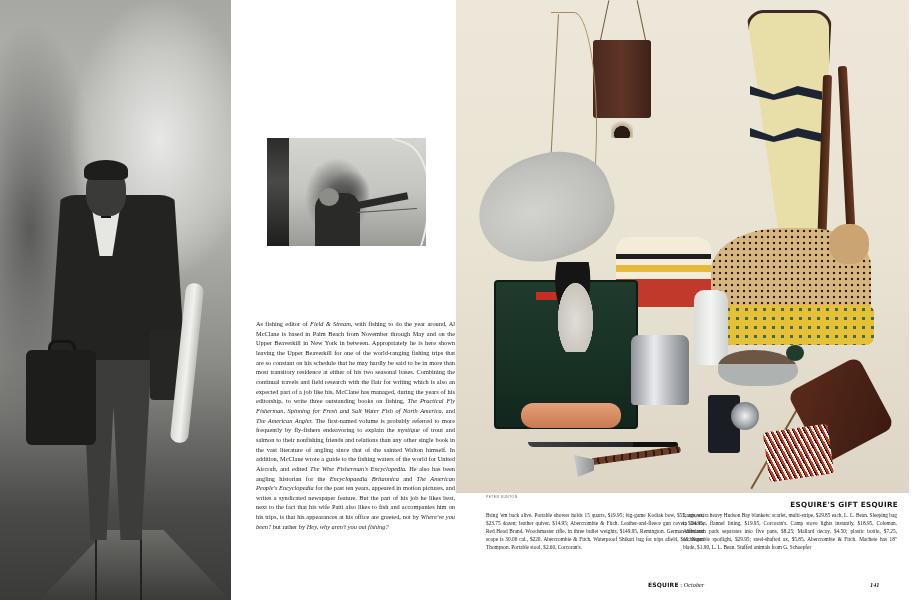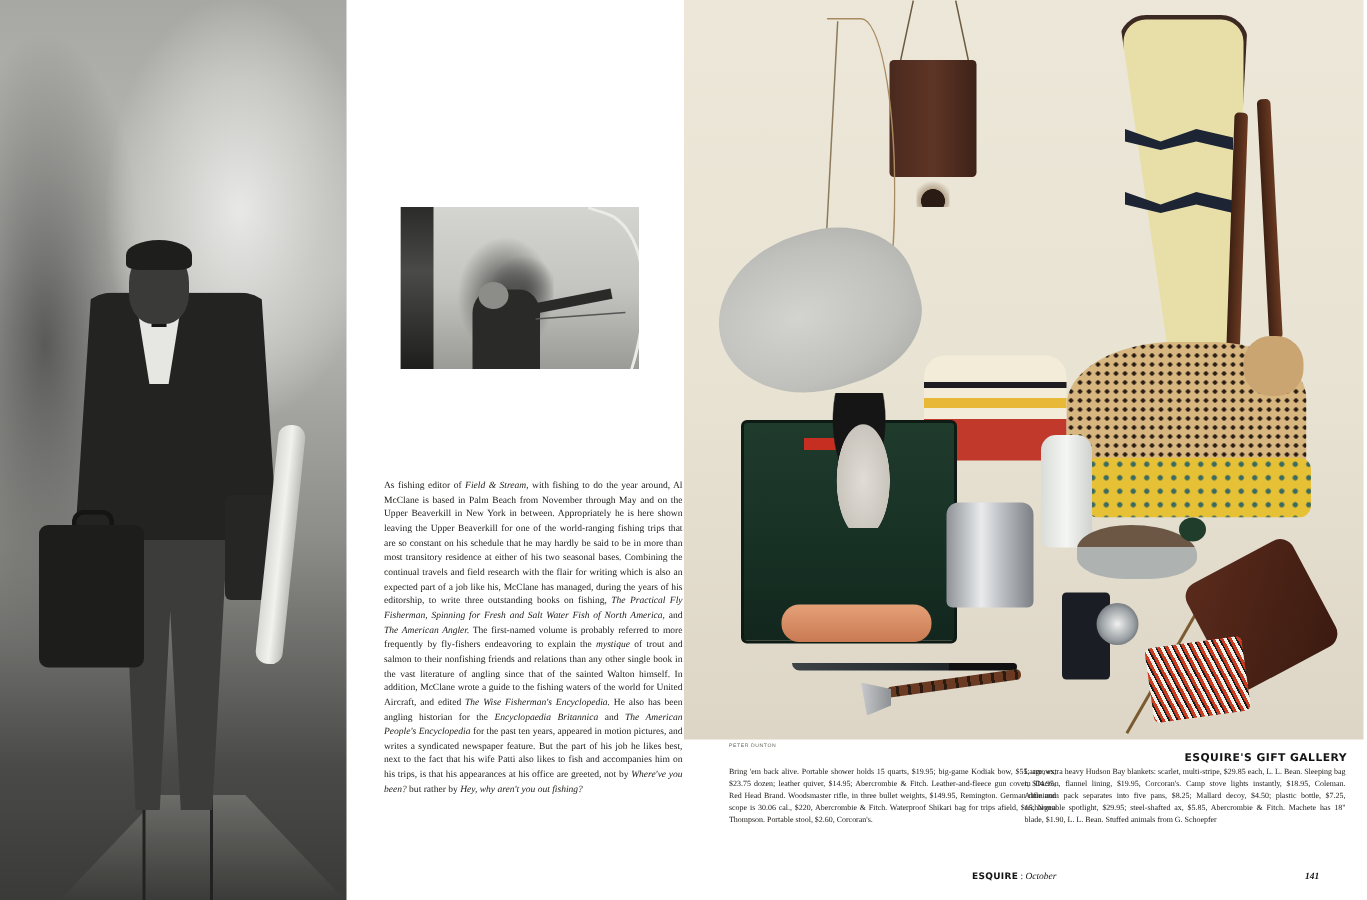--- a/index.html
+++ b/index.html
@@ -197,21 +197,21 @@
   <div class="pc quiver"></div>
   <div class="pc arrows"></div>
   <div class="pc machete"></div>
   <div class="pc axe-handle"></div>
   <div class="pc axe-head"></div>
 </div>
 
 <div class="photo-credit">Peter Dunton</div>
 
 <div class="gallery-heading">
-  <span>ESQUIRE'S </span><span class="gg">GIFT GALLERY</span>
+  <span>ESQUIRE'S </span><span class="gg">GIFT ESQUIRE</span>
 </div>
 
 <div class="caption-col caption-left">Bring 'em back alive.  Portable shower holds 15 quarts, $19.95; big-game Kodiak bow, $55; arrows, $23.75 dozen; leather quiver, $14.95; Abercrombie &amp; Fitch.  Leather-and-fleece gun cover, $14.95, Red Head Brand.  Woodsmaster rifle, in three bullet weights, $149.95, Remington.  German rifle and scope is 30.06 cal., $220, Abercrombie &amp; Fitch.  Waterproof Shikari bag for trips afield, $15, Norm Thompson.  Portable stool, $2.60, Corcoran's.</div>
 <div class="caption-col caption-right">Large, extra heavy Hudson Bay blankets: scarlet, multi-stripe, $29.85 each, L. L. Bean.  Sleeping bag in Dacron, flannel lining, $19.95, Corcoran's.  Camp stove lights instantly, $18.95, Coleman.  Aluminum pack separates into five pans, $8.25; Mallard decoy, $4.50; plastic bottle, $7.25, rechargeable spotlight, $29.95; steel-shafted ax, $5.85, Abercrombie &amp; Fitch.  Machete has 18" blade, $1.90, L. L. Bean.  Stuffed animals from G. Schoepfer</div>
 
 <div class="folio folio-mag">
   <span class="mag">ESQUIRE</span><span> : </span><span class="month">October</span>
 </div>
 <div class="folio folio-page">141</div>
 

